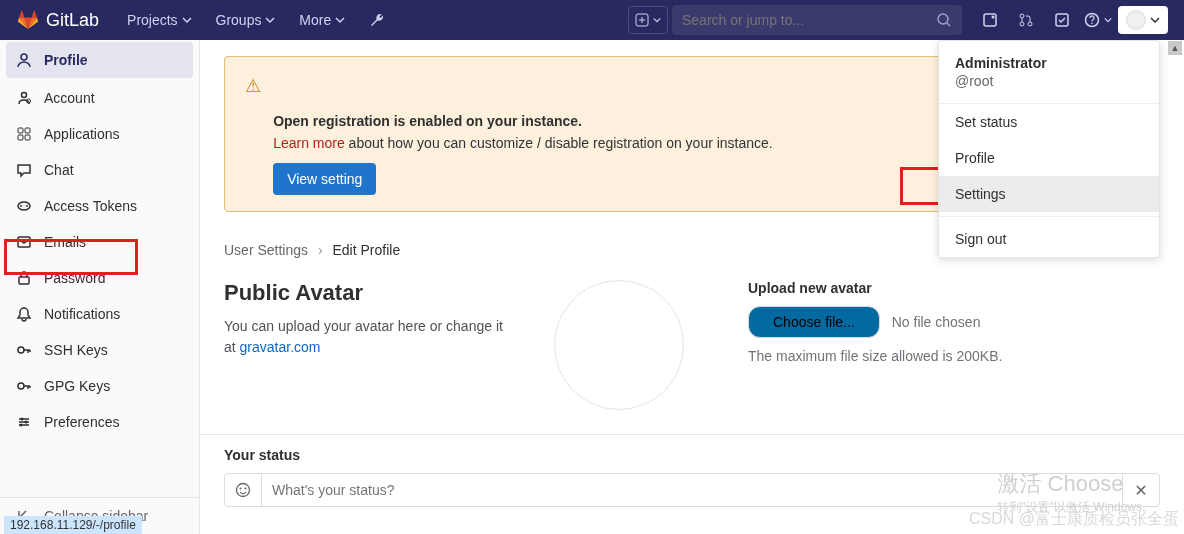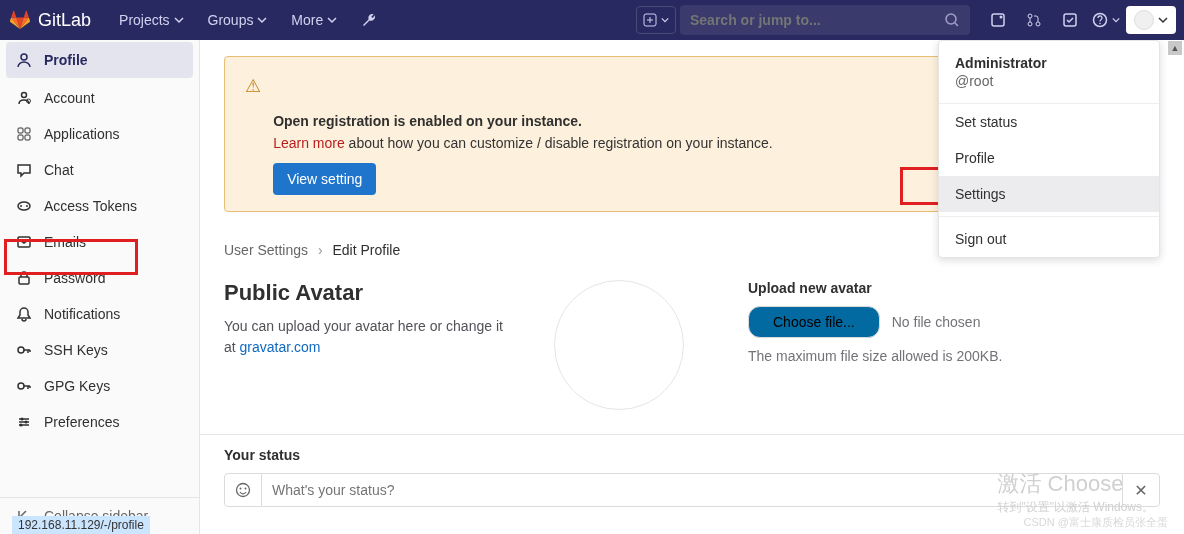--- a/index.html
+++ b/index.html
@@ -1,27 +1,27 @@
 <!DOCTYPE html>
 <html><head>
 <meta charset="utf-8">
 <style>
 * { box-sizing: border-box; margin: 0; padding: 0; }
 body { font-family: -apple-system, "Segoe UI", Helvetica, Arial, sans-serif; font-size: 14px; color: #303030; background: #fff; overflow: hidden; }
-.header { height: 40px; background: #292961; display: flex; align-items: center; padding: 0 8px; color: #fff; }
+.header { height: 40px; background: #292961; display: flex; align-items: center; padding: 0 16px; color: #fff; }
 .logo { display: flex; align-items: center; font-size: 18px; font-weight: 500; }
 .logo svg { margin-right: 6px; }
 .nav-items { display: flex; margin-left: 16px; }
 .nav-item { padding: 0 12px; height: 44px; display: flex; align-items: center; color: #d1d1f0; cursor: pointer; font-size: 14px; }
 .header-spacer { flex: 1; }
 .header-right { display: flex; align-items: center; gap: 4px; }
 .header-btn { width: 32px; height: 28px; display: flex; align-items: center; justify-content: center; color: #d1d1f0; cursor: pointer; border-radius: 4px; }
 .plus-btn { border: 1px solid #4a4a7a; border-radius: 4px; padding: 0 6px; height: 28px; display: flex; align-items: center; color: #d1d1f0; }
 .search-box { background: #3a3a6d; border-radius: 4px; height: 30px; width: 290px; display: flex; align-items: center; padding: 0 10px; color: #a0a0c8; margin-right: 8px; }
-.search-box input { background: transparent; border: none; outline: none; color: #d1d1f0; flex: 1; font-size: 14px; font-weight: bold; }
+.search-box input { background: transparent; border: none; outline: none; color: #d1d1f0; flex: 1; font-size: 14px; }
 .avatar-btn { background: #fff; border-radius: 4px; height: 28px; padding: 0 8px; display: flex; align-items: center; gap: 4px; cursor: pointer; }
 .avatar-circle { width: 20px; height: 20px; border-radius: 50%; background: #f0f0f0; border: 1px solid #ddd; }
 .layout { display: flex; height: calc(100vh - 40px); position: relative; }
 .sidebar { width: 200px; background: #fafafa; border-right: 1px solid #e5e5e5; overflow-y: auto; display: flex; flex-direction: column; }
 .sidebar-items { flex: 1; }
 .sidebar-item { display: flex; align-items: center; padding: 10px 16px; cursor: pointer; color: #303030; gap: 12px; }
 .sidebar-item.active { background: #e4e4ee; color: #292961; font-weight: 600; border-radius: 4px; margin: 2px 6px; padding: 10px 10px; }
 .sidebar-icon { width: 16px; height: 16px; flex-shrink: 0; display: flex; align-items: center; justify-content: center; }
 .collapse-item { border-top: 1px solid #e5e5e5; padding: 10px 16px; display: flex; align-items: center; gap: 12px; cursor: pointer; color: #666; }
 .highlight-box { border: 3px solid #e02020; position: absolute; pointer-events: none; z-index: 100; }
@@ -54,25 +54,25 @@
 .emoji-btn { border: 1px solid #dbdbdb; border-radius: 4px 0 0 4px; width: 38px; display: flex; align-items: center; justify-content: center; cursor: pointer; background: #fff; }
 .status-input { flex: 1; border: 1px solid #dbdbdb; border-left: none; border-right: none; padding: 8px 10px; outline: none; font-size: 14px; }
 .clear-btn { border: 1px solid #dbdbdb; border-radius: 0 4px 4px 0; width: 38px; display: flex; align-items: center; justify-content: center; cursor: pointer; background: #fff; font-size: 16px; color: #666; }
 .dropdown { position: absolute; top: 0; right: 24px; width: 222px; background: #fff; border: 1px solid #e5e5e5; border-radius: 4px; box-shadow: 0 2px 8px rgba(0,0,0,0.15); z-index: 200; }
 .dropdown-header { padding: 14px 16px; border-bottom: 1px solid #eee; }
 .dropdown-header .name { font-weight: 600; margin-bottom: 2px; }
 .dropdown-header .handle { color: #666; }
 .dropdown-item { padding: 10px 16px; cursor: pointer; }
 .dropdown-item.hovered { background: #ececef; }
 .dropdown-sep { height: 1px; background: #eee; margin: 4px 0; }
-.url-bar { position: absolute; bottom: 0; left: 12px; background: #cce5ff; padding: 2px 6px; font-size: 12px; color: #333; z-index: 300; }
+.url-bar { position: absolute; bottom: 0; left: 4px; background: #cce5ff; padding: 2px 6px; font-size: 12px; color: #333; z-index: 300; }
 .watermark { position: absolute; bottom: 18px; right: 30px; color: #d0d0d0; text-align: left; pointer-events: none; z-index: 50; }
 .watermark .big { font-size: 22px; }
 .watermark .small { font-size: 12px; }
-.csdn-mark { position: absolute; bottom: 4px; right: 16px; font-size: 11px; color: #d8d8d8; pointer-events: none; z-index: 50; }
+.csdn-mark { position: absolute; bottom: 4px; right: 5px; font-size: 16px; color: #d8d8d8; pointer-events: none; z-index: 50; }
 .scroll-up { position: absolute; top: 1px; right: 2px; width: 14px; height: 14px; background: #c8c8c8; display: flex; align-items: center; justify-content: center; font-size: 9px; color: #555; }
 svg { display: block; }
 </style>
 </head>
 <body>
 
 <div class="header">
   <div class="logo">
     <svg width="24" height="24" viewBox="0 0 24 24">
         <path fill="#e24329" d="M12 21l3.7-11.4H8.3z"></path>

